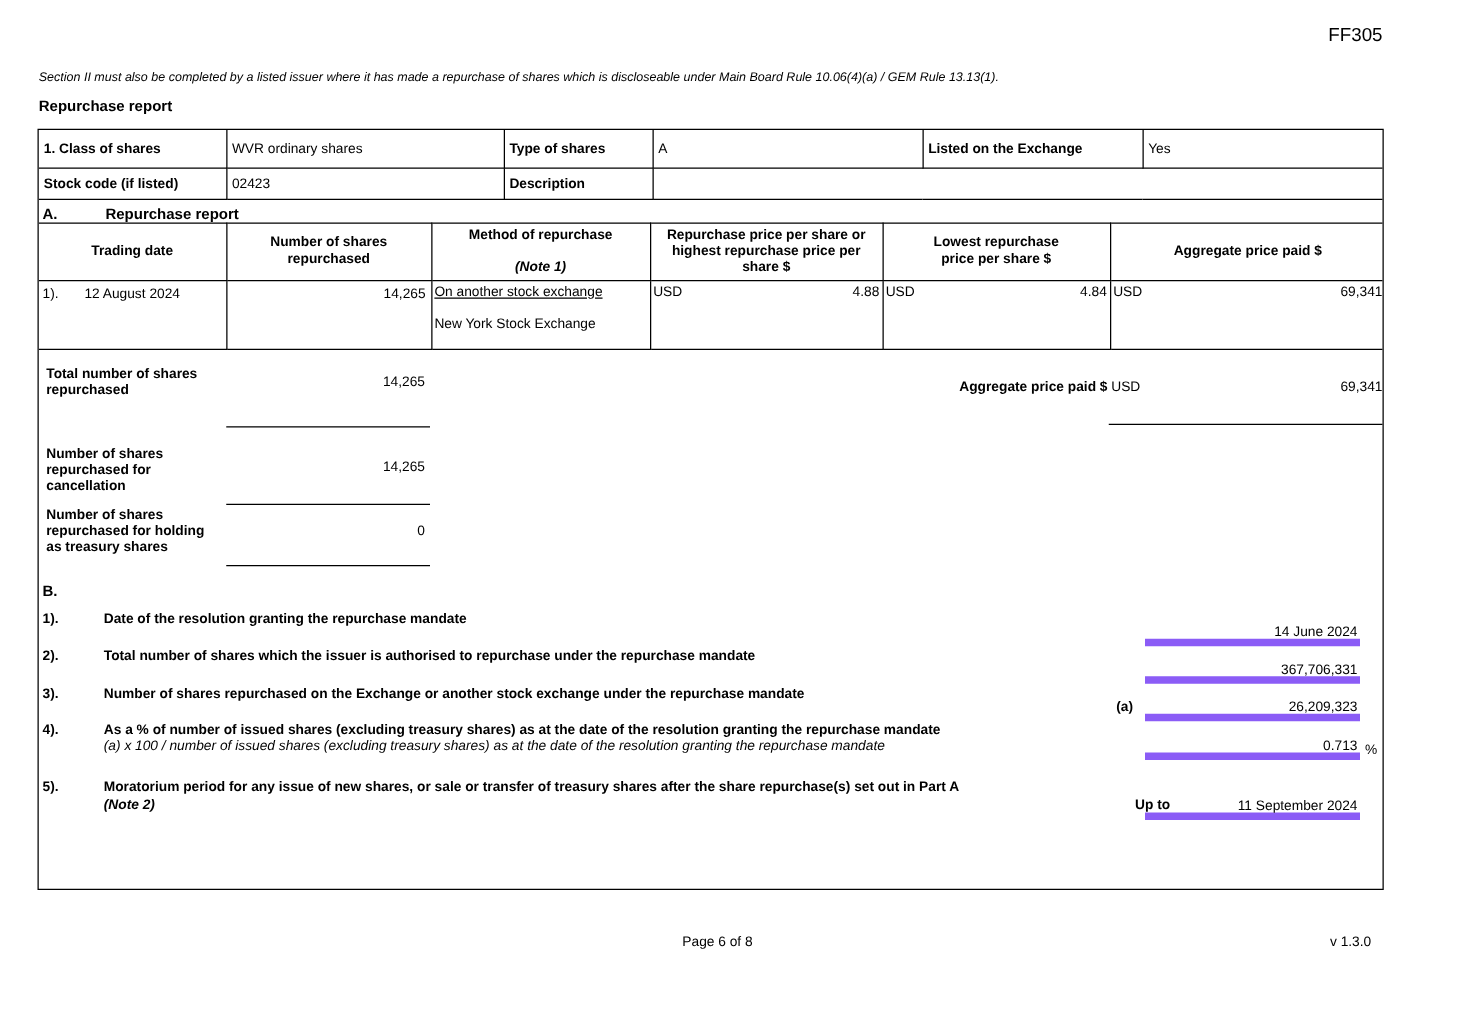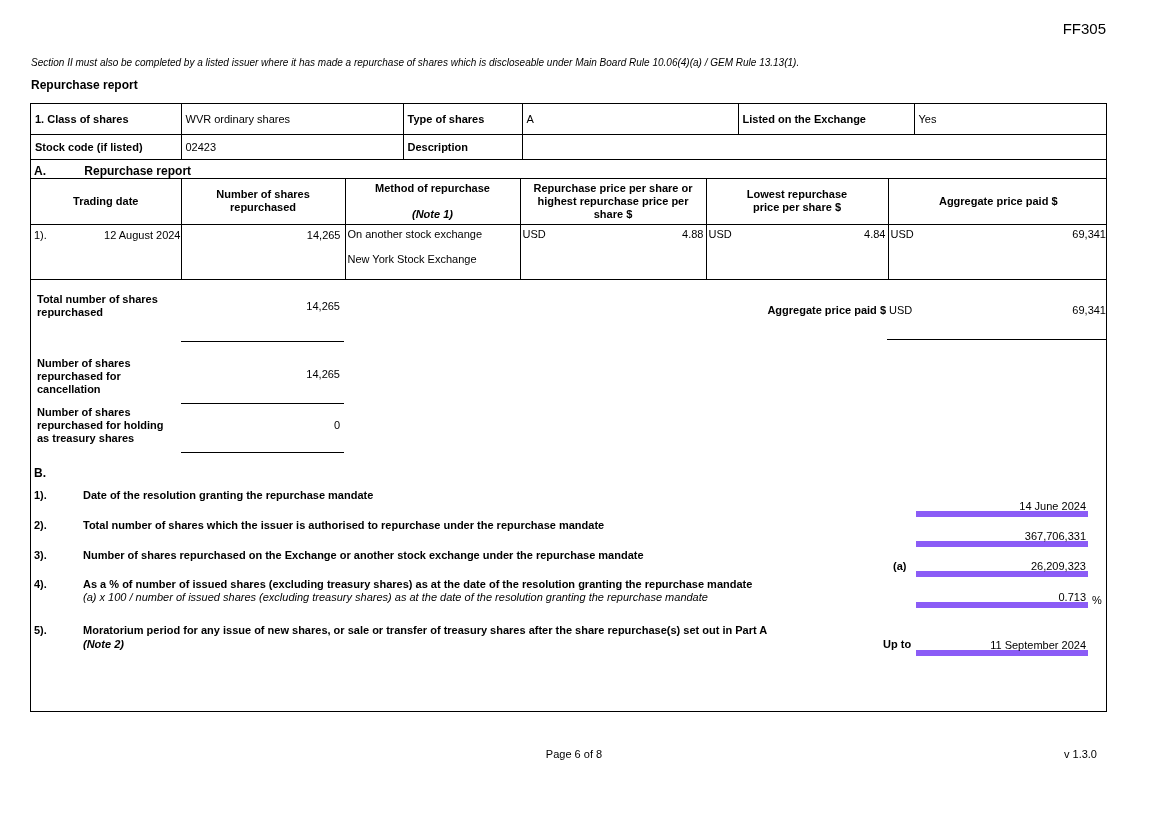--- a/index.html
+++ b/index.html
@@ -31,23 +31,23 @@
   .main-table th, .main-table td { border:1px solid #000; }
   .main-table tr > *:first-child { border-left:none; }
   .main-table tr > *:last-child { border-right:none; }
   .main-table th { font-weight:bold; font-size:11px; line-height:13px; white-space:pre-line;
                    vertical-align:middle; text-align:center; padding:1px 2px; }
   .main-table tr.hdr { height:46px; }
   .main-table tr.data { height:55px; }
   .main-table td { vertical-align:top; padding:0; }
   .c1 { position:relative; height:50px; }
   .c1 .idx { position:absolute; left:3px; top:4px; }
-  .c1 .tdate { text-align:right; padding-top:4px; }
+  .c1 .tdate { text-align:center; padding-top:4px; }
   .num-right { text-align:right; padding:4px 4px 0 0; }
-  .method-line1 { margin:3px 0 0 2px; }
+  .method-line1 { margin:3px 0 0 2px;text-decoration:underline; }
   .method-line2 { margin:13px 0 0 2px; }
   .flexline { display:flex; justify-content:space-between; padding:3px 2px 0 2px; }
 
   .totals { position:relative; height:180px; }
   .t-label { position:absolute; left:6px; width:145px; font-weight:bold;
              line-height:13px; white-space:pre-line; }
   .t-value { position:absolute; left:150px; width:163px; text-align:right;
              padding-right:4px; box-sizing:border-box; }
   .t-line  { position:absolute; left:150px; width:163px; border-top:1px solid #000; height:0; }
   .agg-label { position:absolute; left:630px; width:225px; top:24px; text-align:right; font-weight:bold; }
@@ -217,21 +217,21 @@
 
       <div class="item-num" style="top:118px">4).</div>
       <div class="item-label" style="top:118px">As a % of number of issued shares (excluding treasury shares) as at the date of the resolution granting the repurchase mandate</div>
       <div class="item-sub" style="top:131px">(a) x 100 / number of issued shares (excluding treasury shares) as at the date of the resolution granting the repurchase mandate</div>
       <div class="item-value" style="top:131px">0.713</div>
       <div class="item-unit" style="top:134px">%</div>
 
       <div class="item-num" style="top:164px">5).</div>
       <div class="item-label" style="top:164px">Moratorium period for any issue of new shares, or sale or transfer of treasury shares after the share repurchase(s) set out in Part A</div>
       <div class="item-sub bold" style="top:178px">(Note 2)</div>
-      <div class="item-marker" style="top:178px; left:852px">Up to</div>
+      <div class="item-marker" style="top:178px; left:877px">Up to</div>
       <div class="item-value" style="top:179px">11 September 2024</div>
     </div>
 
   </div>
 
   <div class="footer-page">Page 6 of 8</div>
   <div class="footer-version">v 1.3.0</div>
 
 </div>
 

